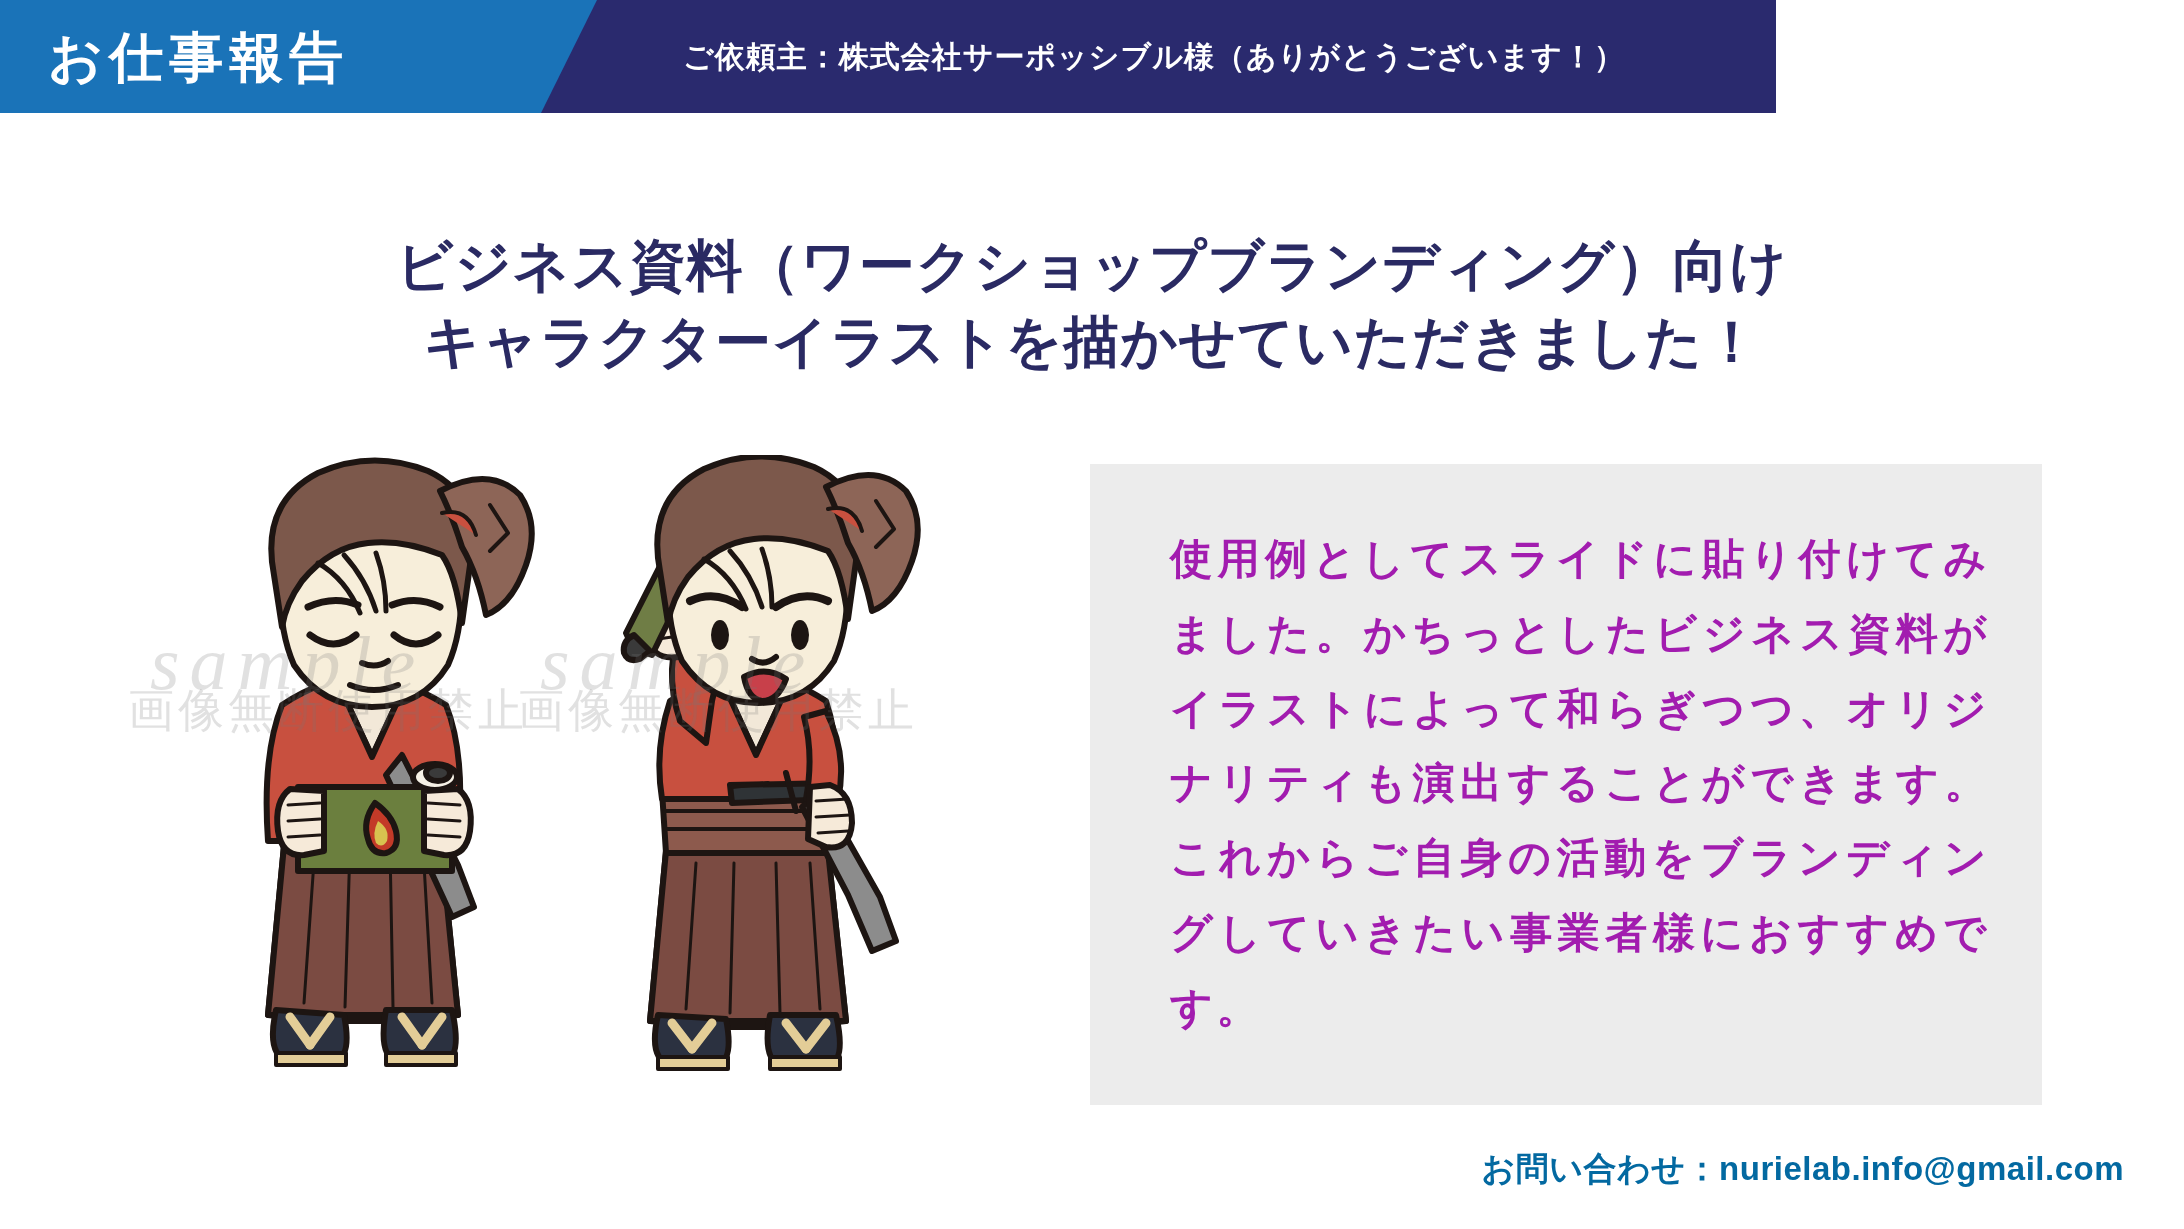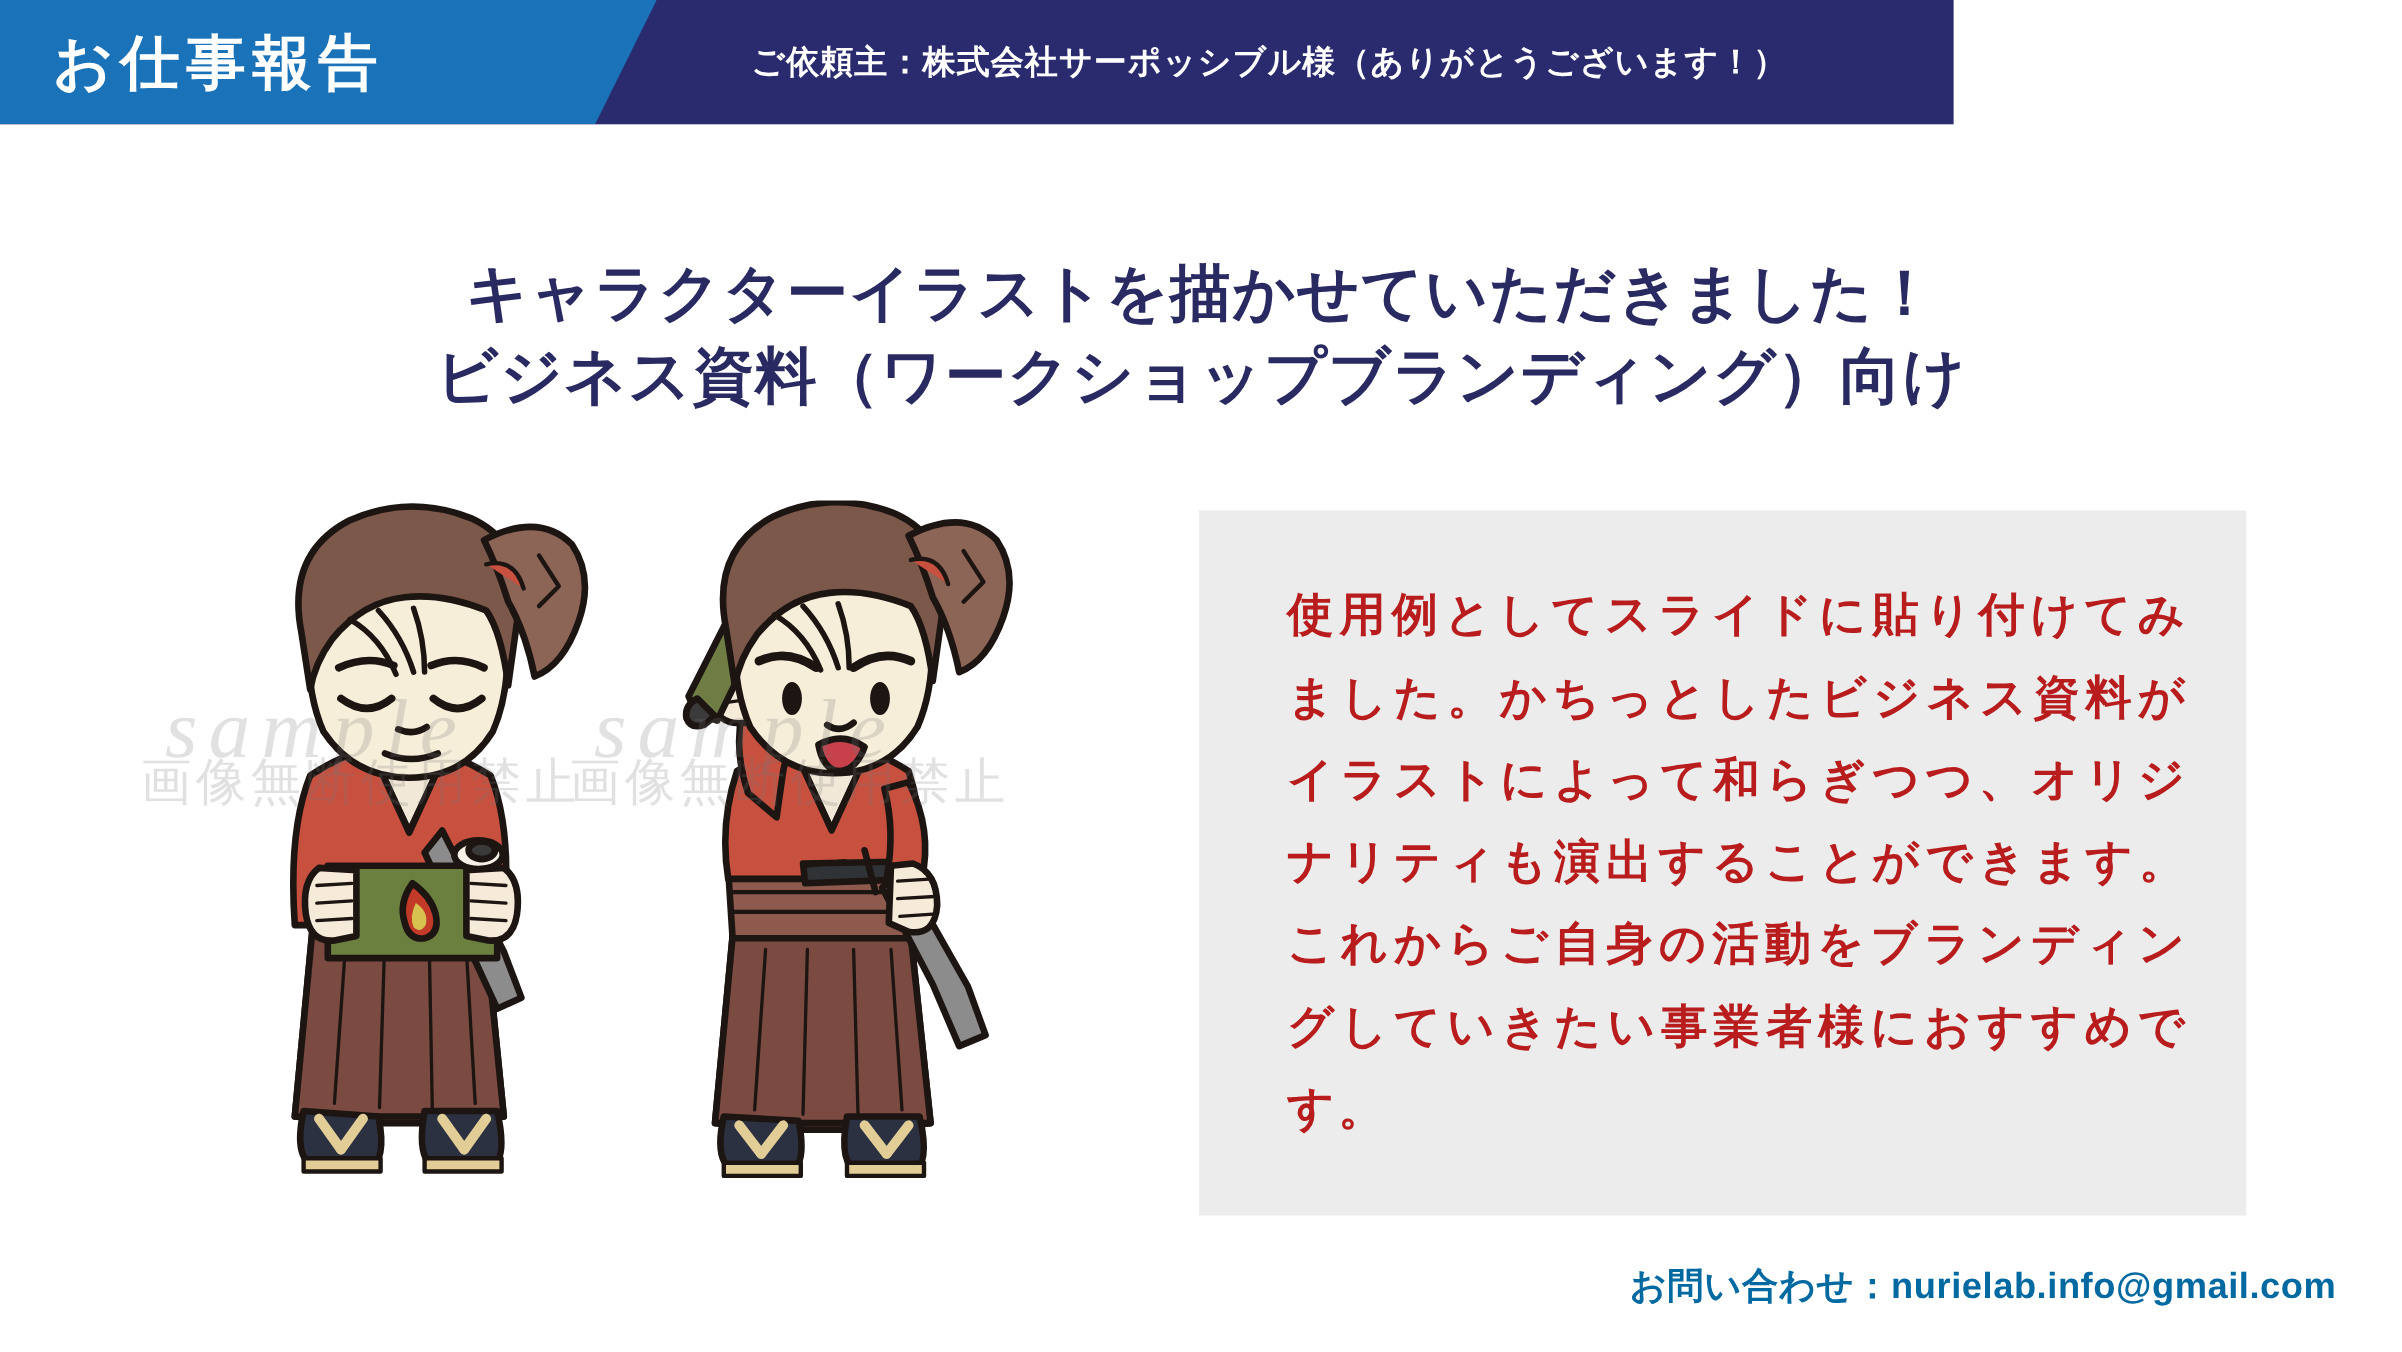--- a/index.html
+++ b/index.html
@@ -117,21 +117,21 @@
     top: 464px;
     width: 952px;
     height: 641px;
     background: #ececec;
   }
   .panel-body {
     position: absolute;
     left: 80px;
     top: 58px;
     width: 820px;
-    color: #b91c1c;
+    color: #a21caf;
     font-size: 42px;
     font-weight: bold;
     line-height: 1.78;
     letter-spacing: 3.5px;
     text-align: justify;
   }
 
   
   .footer-contact {
     position: absolute;
@@ -149,22 +149,22 @@
 
 <div id="slide">
 
   <div class="banner">
     <div class="banner-left-wedge"></div>
     <div class="banner-title">お仕事報告</div>
     <div class="banner-client">ご依頼主：株式会社サーポッシブル様（ありがとうございます！）</div>
   </div>
 
   <div class="headline">
+    <span class="ln">ビジネス資料（ワークショップブランディング）向け</span>
     <span class="ln">キャラクターイラストを描かせていただきました！</span>
-    <span class="ln">ビジネス資料（ワークショップブランディング）向け</span>
   </div>
 
   <div class="illustration">
 
     <div class="char char-a">
       <svg viewBox="0 0 370 630" xmlns="http://www.w3.org/2000/svg">
         <g stroke="#1d1512" stroke-width="6" stroke-linejoin="round" stroke-linecap="round">
 
           <path d="M95 380 L78 560 L130 566 L150 400 Z" fill="#7b4b42"></path>
           <path d="M150 395 L150 566 L200 566 L205 395 Z" fill="#7b4b42"></path>

